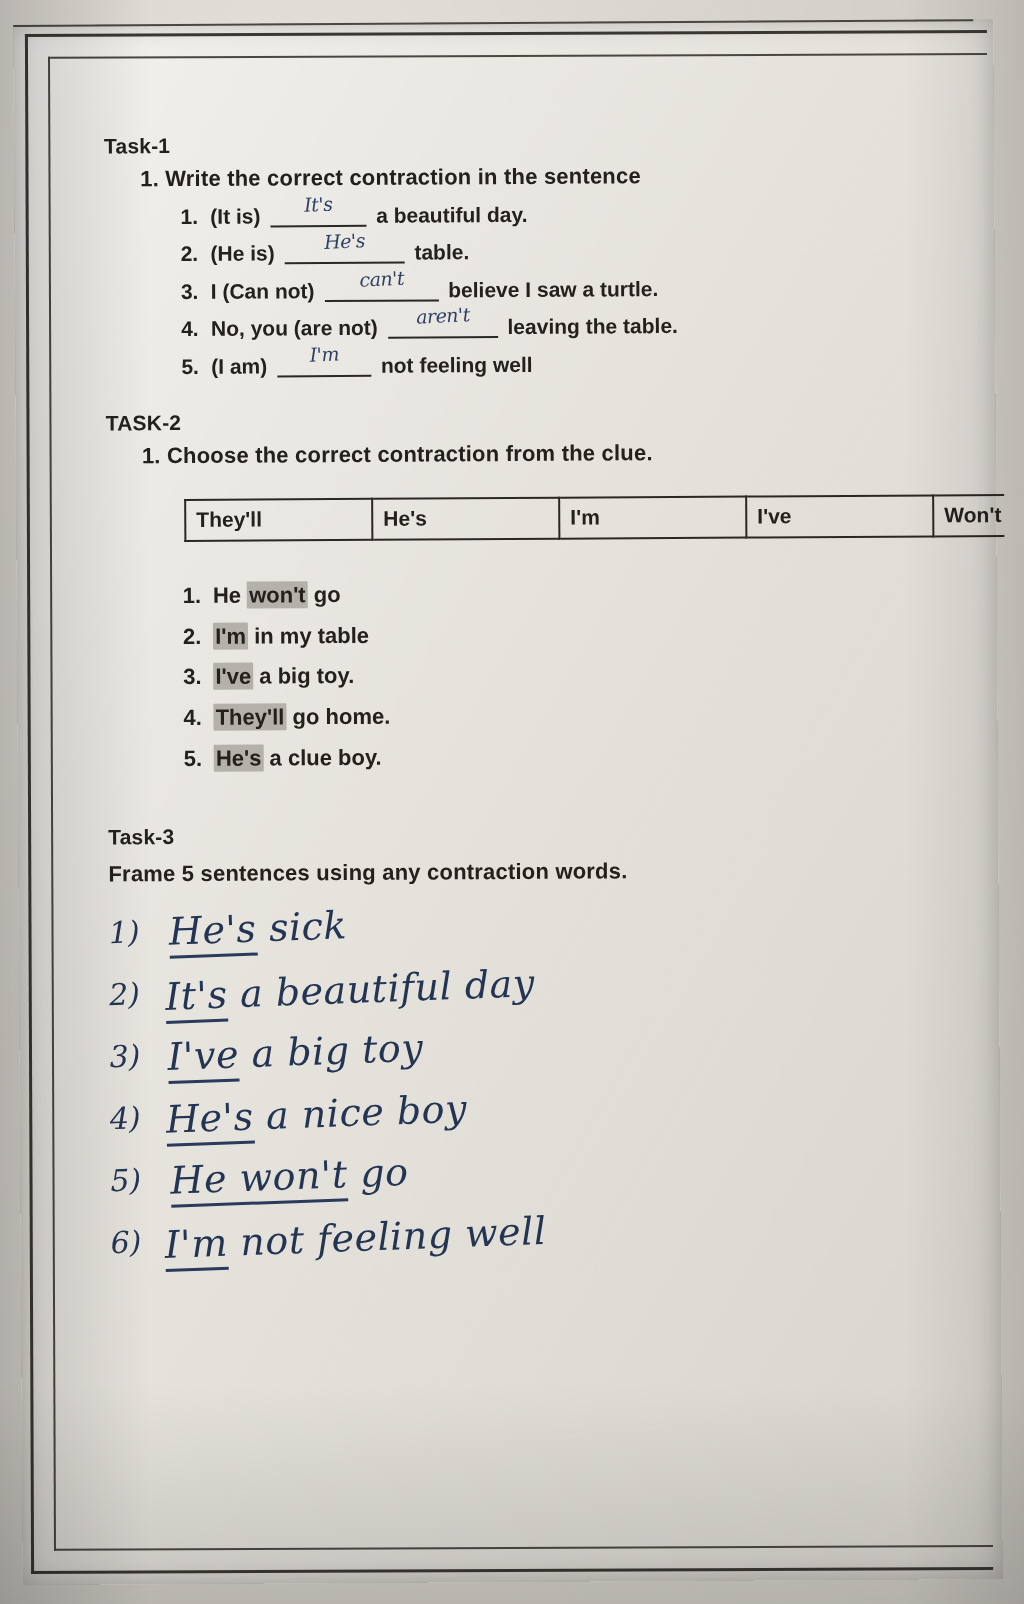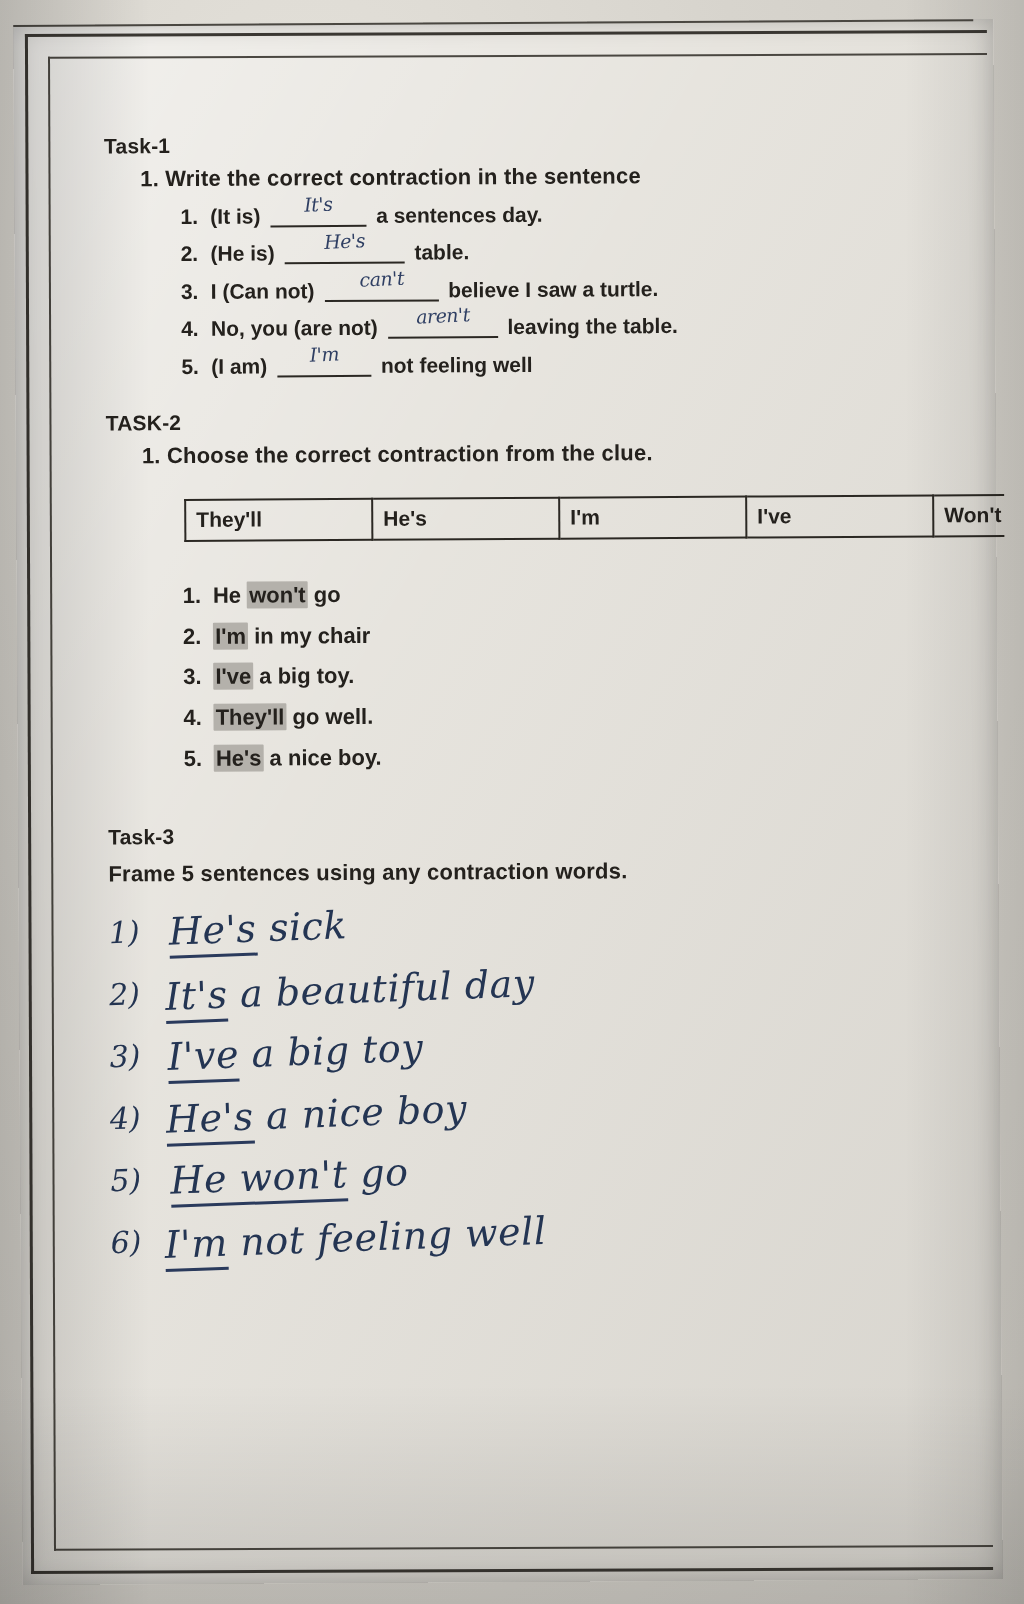--- a/index.html
+++ b/index.html
@@ -250,21 +250,21 @@
       <div class="printed task-head">Task-1</div>
       <div class="printed task-sub">1. Write the correct contraction in the sentence</div>
 
       <ul class="qlist">
         <li>
           <span class="num">1.</span>
           <span>(It is)</span>
           <span class="blank" style="width:96px">
             <span class="hand">It's</span>
           </span>
-          <span>a sentences day.</span>
+          <span>a beautiful day.</span>
         </li>
         <li>
           <span class="num">2.</span>
           <span>(He is)</span>
           <span class="blank" style="width:120px">
             <span class="hand">He's</span>
           </span>
           <span>table.</span>
         </li>
         <li>
@@ -308,33 +308,33 @@
       </tbody>
         </table>
 
       <ul class="alist">
         <li>
           <span class="num">1.</span>
           <span>He </span><span class="hl">won't</span><span> go</span>
         </li>
         <li>
           <span class="num">2.</span>
-          <span></span><span class="hl">I'm</span><span> in my chair</span>
+          <span></span><span class="hl">I'm</span><span> in my table</span>
         </li>
         <li>
           <span class="num">3.</span>
           <span></span><span class="hl">I've</span><span> a big toy.</span>
         </li>
         <li>
           <span class="num">4.</span>
-          <span></span><span class="hl">They'll</span><span> go well.</span>
+          <span></span><span class="hl">They'll</span><span> go home.</span>
         </li>
         <li>
           <span class="num">5.</span>
-          <span></span><span class="hl">He's</span><span> a nice boy.</span>
+          <span></span><span class="hl">He's</span><span> a clue boy.</span>
         </li>
       </ul>
 
       <div class="printed t3-head">Task-3</div>
       <div class="printed t3-sub">Frame 5 sentences using any contraction words.</div>
 
       <ul class="answers">
         <li>
           <span class="ans-num">1)</span>
           <span class="ans-text a1"><span class="ul">He's</span>&nbsp;<span>sick</span></span>

